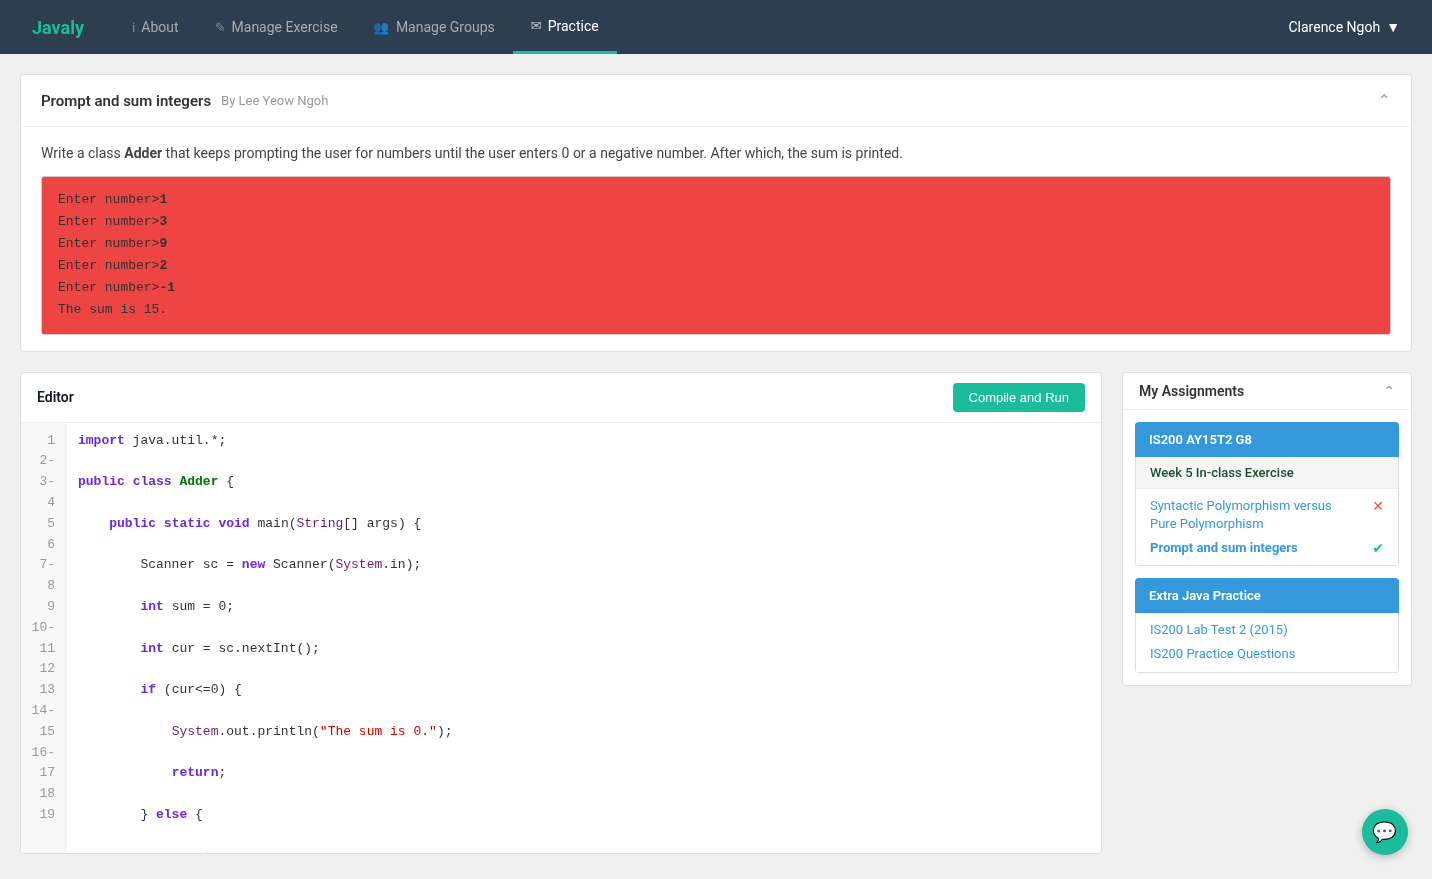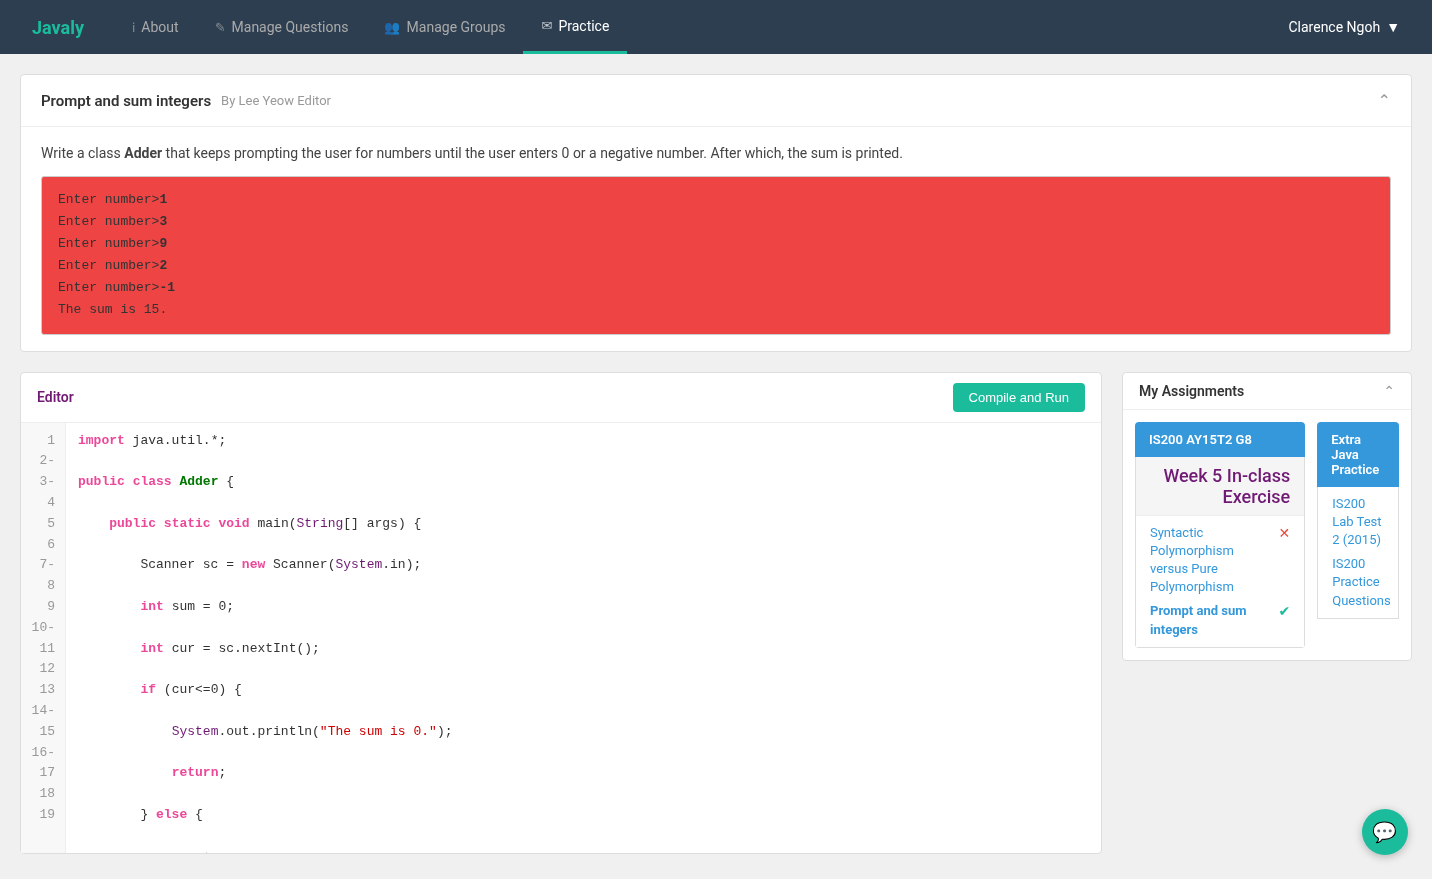--- a/index.html
+++ b/index.html
@@ -126,21 +126,21 @@
     }
     .editor-header {
       display: flex;
       align-items: center;
       padding: 10px 16px;
       border-bottom: 1px solid #eee;
     }
     .editor-title {
       font-size: 14px;
       font-weight: 600;
-      color: #701a75;
+      color: #0f172a;
     }
     .compile-btn {
       margin-left: auto;
       background: #1abc9c;
       color: #fff;
       border: none;
       border-radius: 4px;
       padding: 7px 16px;
       font-size: 13px;
       cursor: pointer;
@@ -169,21 +169,21 @@
     .code-area {
       padding: 8px 12px;
       color: #333;
       line-height: 1.6;
       white-space: pre;
       flex: 1;
     }
     .code-area div { line-height: 1.6; }
 
     
-    .kw { color: #ec4899; font-weight: bold; }
+    .kw { color: #6d28d9; font-weight: bold; }
     .str { color: #cc0000; }
     .cls { color: #007700; font-weight: bold; }
     .cm { color: #701a75; }
 
     
     .sidebar-card {
       background: #fff;
       border: 1px solid #ddd;
       border-radius: 4px;
       width: 290px;
@@ -201,21 +201,21 @@
       color: #333;
     }
     .sidebar-collapse {
       margin-left: auto;
       color: #999;
       cursor: pointer;
     }
     .sidebar-body {
       padding: 12px;
       display: flex;
-      flex-direction: row;
+      flex-direction: column;
       gap: 12px;
     }
 
     .assignment-group {
       border-radius: 4px;
       overflow: hidden;
     }
     .assignment-group-header {
       background: #3498db;
       color: #fff;
@@ -224,25 +224,24 @@
       font-size: 13px;
     }
     .assignment-group-body {
       background: #fff;
       border: 1px solid #ddd;
       border-top: none;
     }
     .assignment-sub-header {
       background: #f5f5f5;
       padding: 8px 14px;
-      font-size: 18px;
-      color: #701a75;
+      font-size: 13px;
+      color: #14532d;
       font-weight: 500;
       border-bottom: 1px solid #eee;
-      text-align: right;
     }
     .assignment-items {
       padding: 8px 14px;
       display: flex;
       flex-direction: column;
       gap: 6px;
     }
     .assignment-item {
       display: flex;
       align-items: flex-start;
@@ -288,21 +287,21 @@
 
 <nav class="navbar">
   <span class="navbar-brand">Javaly</span>
   <div class="nav-items">
     <a class="nav-item">
       <span class="nav-icon">ℹ</span>
       <span>About</span>
     </a>
     <a class="nav-item">
       <span class="nav-icon">✎</span>
-      <span>Manage Questions</span>
+      <span>Manage Exercise</span>
     </a>
     <a class="nav-item">
       <span class="nav-icon">👥</span>
       <span>Manage Groups</span>
     </a>
     <a class="nav-item active">
       <span class="nav-icon">✉</span>
       <span>Practice</span>
     </a>
   </div>
@@ -310,21 +309,21 @@
     <span>Clarence Ngoh</span>
     <span>▼</span>
   </div>
 </nav>
 
 <div class="main-container">
 
   <div class="problem-card">
     <div class="problem-header">
       <span class="problem-title">Prompt and sum integers</span>
-      <span class="problem-author">By Lee Yeow Editor</span>
+      <span class="problem-author">By Lee Yeow Ngoh</span>
       <span class="problem-collapse">⌃</span>
     </div>
     <div class="problem-body">
       <p class="problem-description">
         Write a class <strong>Adder</strong> that keeps prompting the user for numbers until the user enters 0 or a negative number. After which, the sum is printed.
       </p>
       <div class="code-sample">
         <div>Enter number&gt;<span class="bold">1</span></div>
         <div>Enter number&gt;<span class="bold">3</span></div>
         <div>Enter number&gt;<span class="bold">9</span></div>

